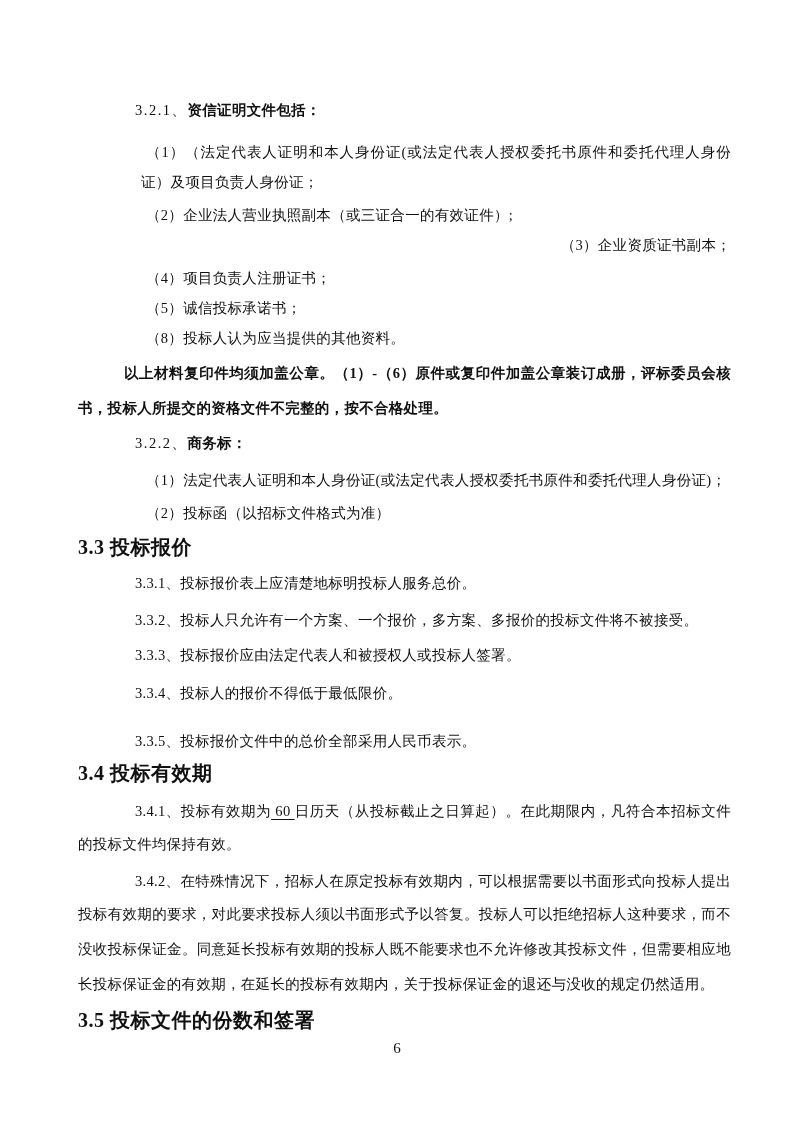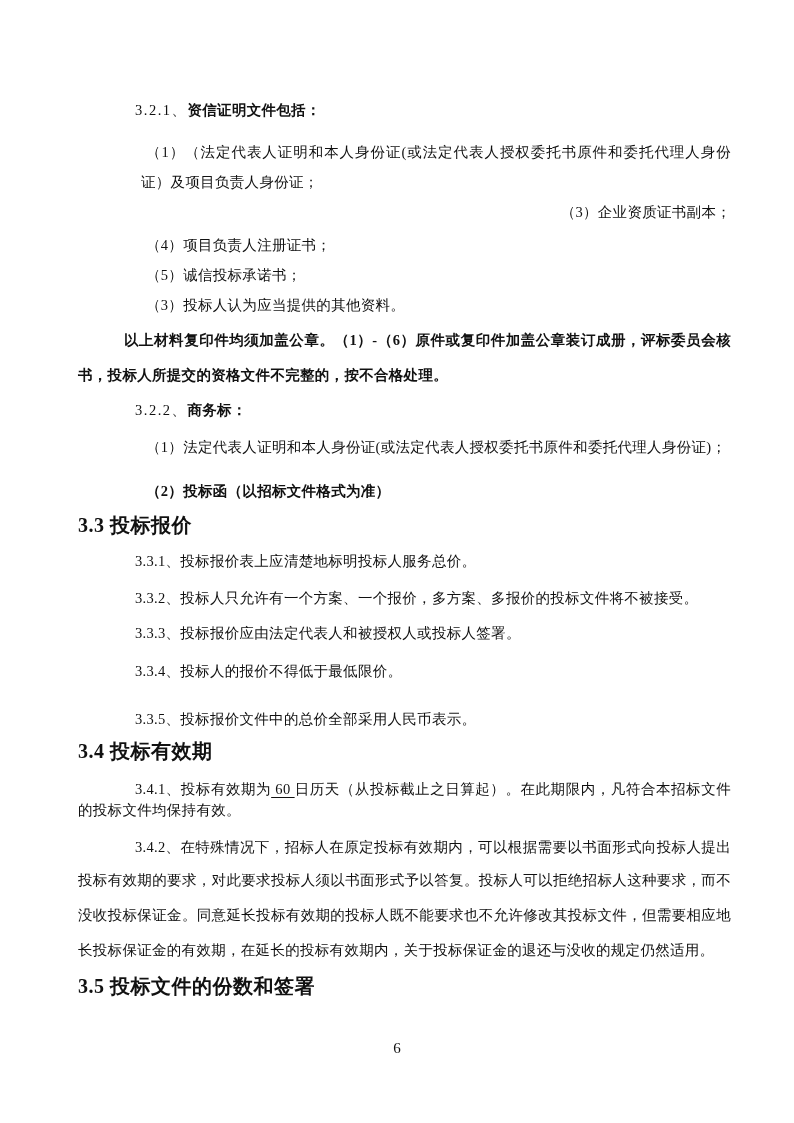--- a/index.html
+++ b/index.html
@@ -65,46 +65,47 @@
 
 <div class="page">
   <div class="content">
 
     <div class="line ind-sub" style="margin-top:2px;">
       <span class="num">3.2.1、</span><span class="b">资信证明文件包括：</span>
     </div>
 
     <div class="line ind-item fill" style="margin-top:21px;">（1）（法定代表人证明和本人身份证(或法定代表人授权委托书原件和委托代理人身份</div>
     <div class="line ind-cont" style="margin-top:9px;">证）及项目负责人身份证；</div>
+    <div class="line ind-item" style="margin-top:12px;">（2）企业法人营业执照副本（或三证合一的有效证件）;</div>
     <div class="line ind-item" style="margin-top:9px;text-align:right;">（3）企业资质证书副本；</div>
     <div class="line ind-item" style="margin-top:12px;">（4）项目负责人注册证书；</div>
     <div class="line ind-item" style="margin-top:9px;">（5）诚信投标承诺书；</div>
-    <div class="line ind-item" style="margin-top:9px;">（3）投标人认为应当提供的其他资料。</div>
+    <div class="line ind-item" style="margin-top:9px;">（8）投标人认为应当提供的其他资料。</div>
 
     <div class="line b ind-note fill" style="margin-top:14px;">以上材料复印件均须加盖公章。（1）-（6）原件或复印件加盖公章装订成册，评标委员会核验标</div>
     <div class="line b" style="margin-top:14px;">书，投标人所提交的资格文件不完整的，按不合格处理。</div>
 
     <div class="line ind-sub" style="margin-top:14px;">
       <span class="num">3.2.2、</span><span class="b">商务标：</span>
     </div>
     <div class="line ind-item" style="margin-top:16px;">（1）法定代表人证明和本人身份证(或法定代表人授权委托书原件和委托代理人身份证)；</div>
-    <div class="line ind-item" style="margin-top:23px;font-weight:bold;">（2）投标函（以招标文件格式为准）</div>
+    <div class="line ind-item" style="margin-top:12px;">（2）投标函（以招标文件格式为准）</div>
 
     <div class="h-major" style="margin-top:11px;">3.3 投标报价</div>
     <div class="line ind-sub" style="margin-top:14px;">3.3.1、投标报价表上应清楚地标明投标人服务总价。</div>
     <div class="line ind-sub" style="margin-top:16px;">3.3.2、投标人只允许有一个方案、一个报价，多方案、多报价的投标文件将不被接受。</div>
     <div class="line ind-sub" style="margin-top:14px;">3.3.3、投标报价应由法定代表人和被授权人或投标人签署。</div>
     <div class="line ind-sub" style="margin-top:17px;">3.3.4、投标人的报价不得低于最低限价。</div>
     <div class="line ind-sub" style="margin-top:27px;">3.3.5、投标报价文件中的总价全部采用人民币表示。</div>
 
     <div class="h-major" style="margin-top:9px;">3.4 投标有效期</div>
     <div class="line ind-sub fill" style="margin-top:16px;">
       <span>3.4.1、投标有效期为</span><span class="u"> 60 </span><span>日历天（从投标截止之日算起）。在此期限内，凡符合本招标文件要求</span>
     </div>
-    <div class="line" style="">的投标文件均保持有效。</div>
+    <div class="line" style="margin-top:12px;">的投标文件均保持有效。</div>
     <div class="line ind-sub fill" style="margin-top:16px;">3.4.2、在特殊情况下，招标人在原定投标有效期内，可以根据需要以书面形式向投标人提出延长</div>
     <div class="line fill" style="margin-top:12px;">投标有效期的要求，对此要求投标人须以书面形式予以答复。投标人可以拒绝招标人这种要求，而不被</div>
     <div class="line fill" style="margin-top:14px;">没收投标保证金。同意延长投标有效期的投标人既不能要求也不允许修改其投标文件，但需要相应地延</div>
     <div class="line" style="margin-top:14px;">长投标保证金的有效期，在延长的投标有效期内，关于投标保证金的退还与没收的规定仍然适用。</div>
 
     <div class="h-major" style="margin-top:13px;">3.5 投标文件的份数和签署</div>
 
   </div>
 
   <div class="page-number">6</div>

